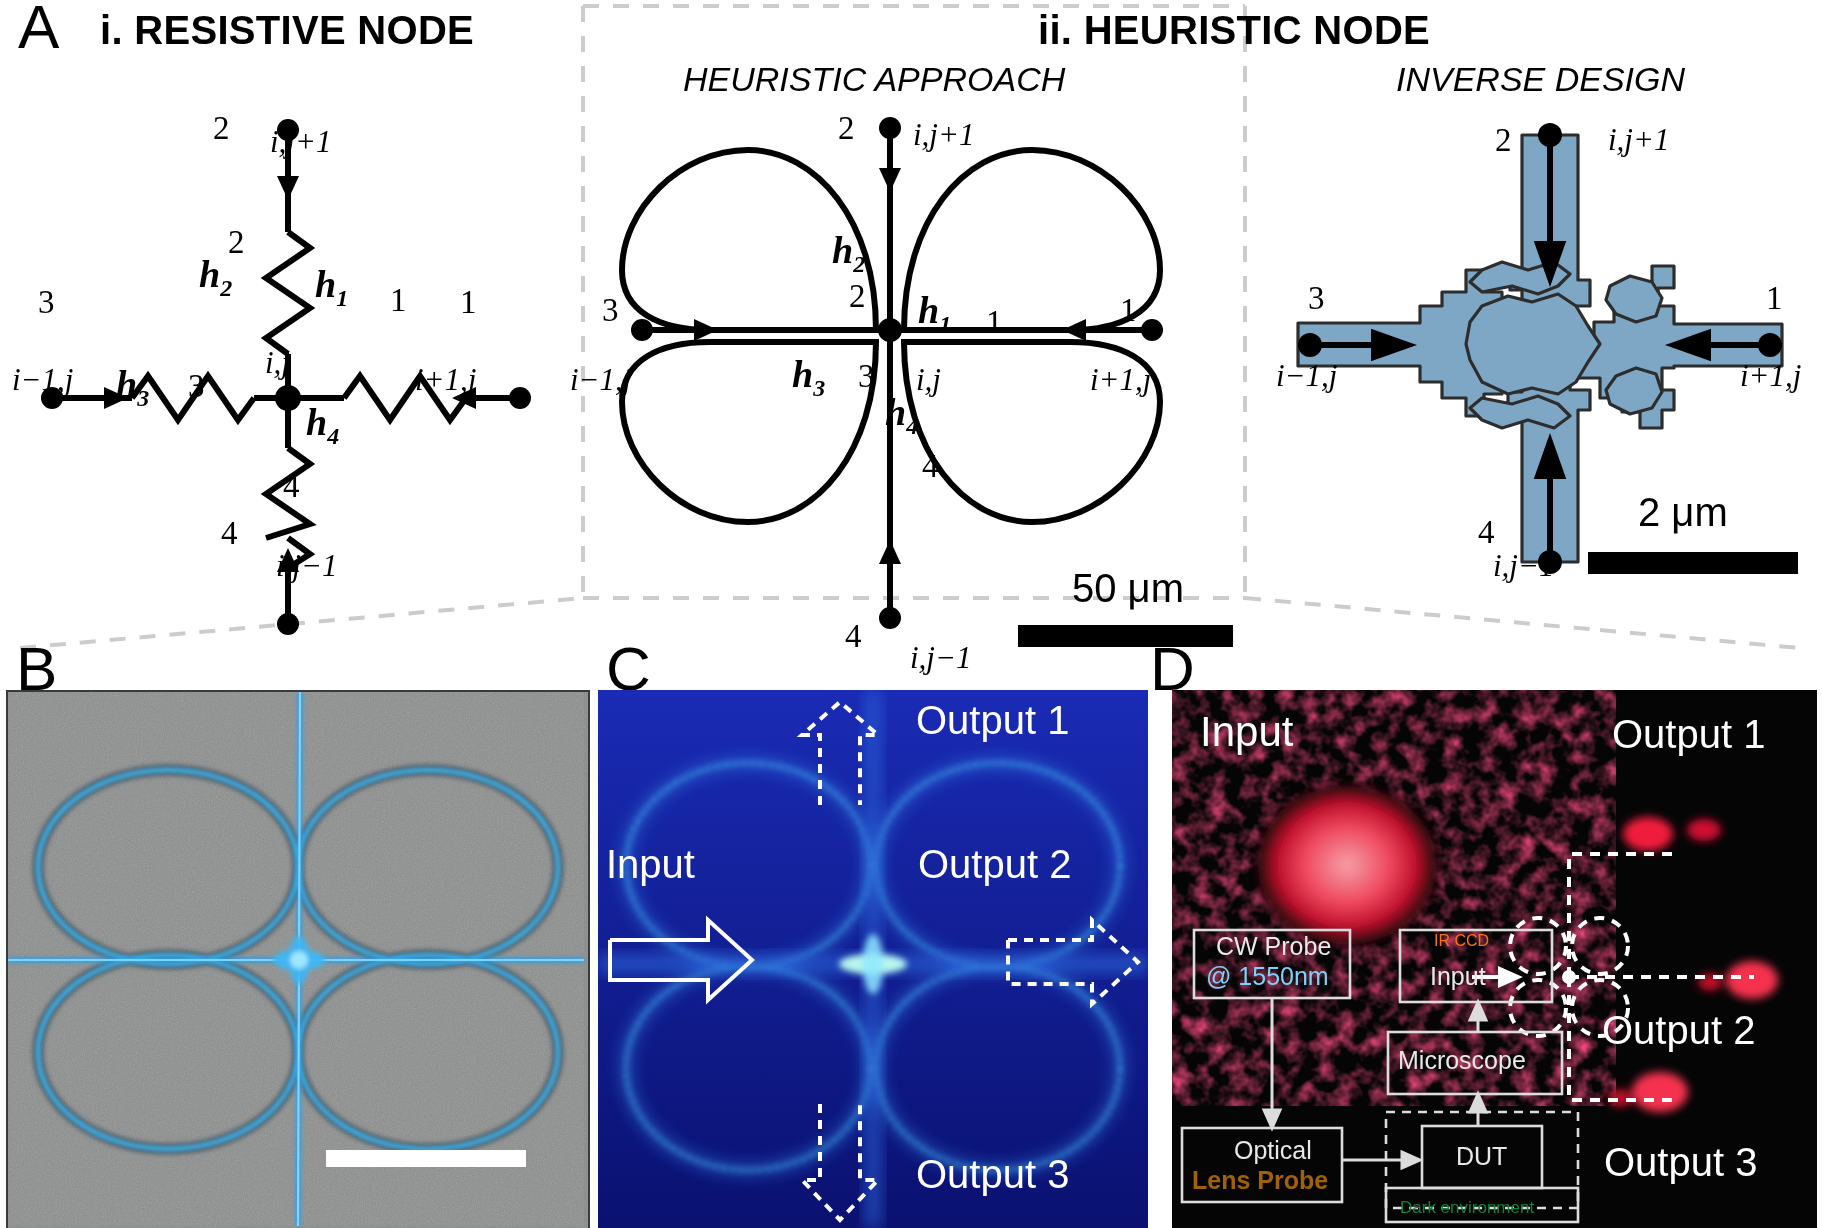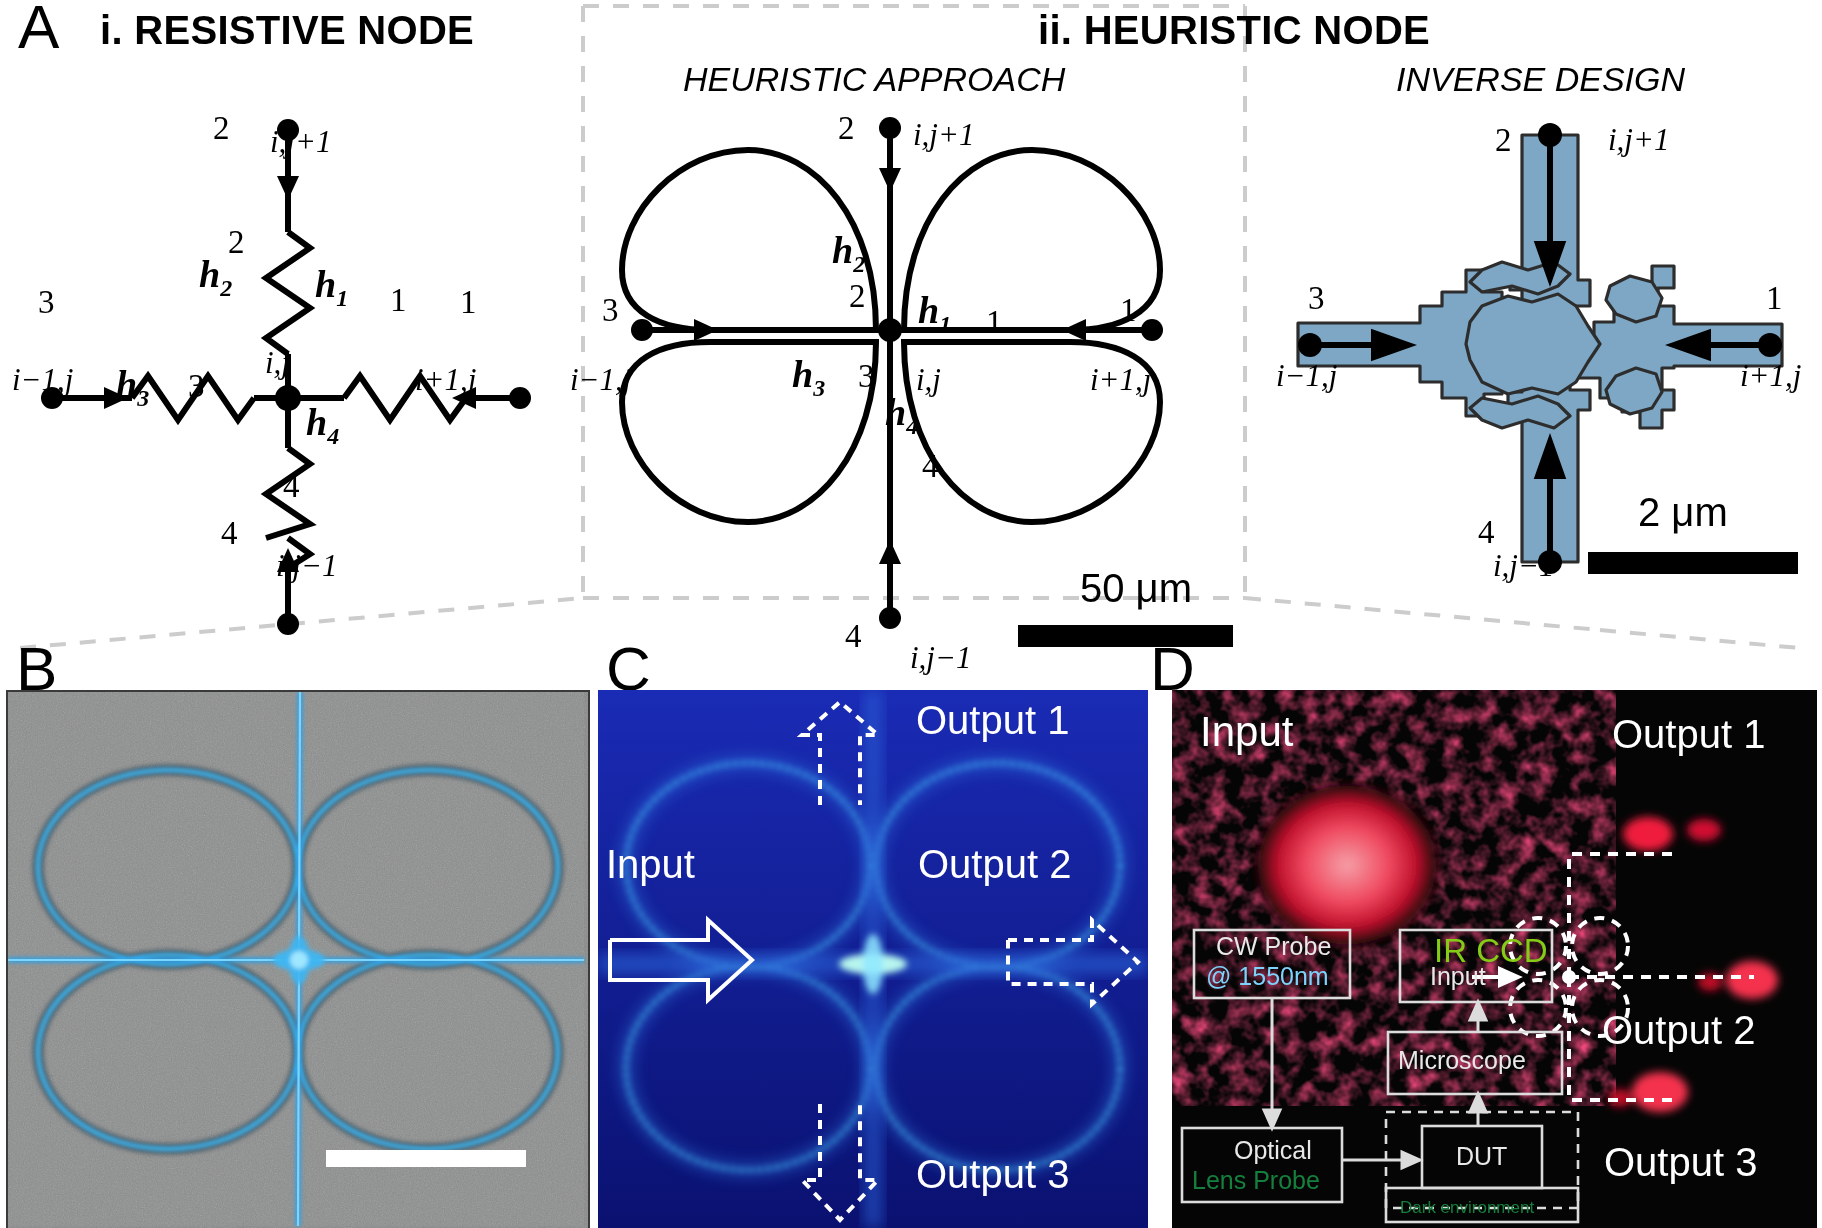--- a/index.html
+++ b/index.html
@@ -163,21 +163,21 @@
 </div>
 <div class="abs num" style="left:858px;top:358px;">3</div>
 <div class="abs idx" style="left:916px;top:362px;">i,j</div>
 <div class="abs hlab" style="left:885px;top:390px;">
   <span>h</span><sub>4</sub>
 </div>
 <div class="abs num" style="left:922px;top:448px;">4</div>
 <div class="abs num" style="left:845px;top:618px;">4</div>
 <div class="abs idx" style="left:910px;top:640px;">i,j−1</div>
 
-<div class="abs scale-txt" style="left:1072px;top:566px;margin-left:8px;">50 μm</div>
+<div class="abs scale-txt" style="left:1072px;top:566px;">50 μm</div>
 <div class="abs scalebar" style="left:1018px;top:625px;width:215px;height:22px;"></div>
 
 <svg class="abs" style="left:1270px;top:110px;width:540px;height:530px;">
   <defs>
     <clipPath id="idclip">
         <rect x="0" y="0" width="540" height="530"></rect>
       </clipPath>
   </defs>
   <g clip-path="url(#idclip)" fill="#7da7c4" stroke="#2d2d2d" stroke-width="3.2" stroke-linejoin="round">
 
@@ -464,19 +464,19 @@
       <line x1="306" y1="206" x2="306" y2="186"></line>
       <polygon points="306,174 298,192 314,192"></polygon>
 
       <line x1="306" y1="112" x2="306" y2="96"></line>
       <polygon points="306,82 298,100 314,100"></polygon>
     </g>
   </svg>
   <div class="abs" style="left:44px;top:242px;color:#e8e8e8;font-size:25px;">CW Probe</div>
   <div class="abs" style="left:34px;top:272px;color:#7dd3fc;font-size:25px;">@ 1550nm</div>
   <div class="abs" style="left:38px;top:446px;color:#e8e8e8;font-size:25px;margin-left:24px;">Optical</div>
-  <div class="abs" style="left:20px;top:476px;color:#15803d;font-size:25px;">Lens Probe</div>
-  <div class="abs" style="left:262px;top:242px;color:#84cc16;font-size:33px;">IR CCD</div>
+  <div class="abs" style="left:20px;top:476px;color:#a16207;font-size:25px;font-weight:bold;">Lens Probe</div>
+  <div class="abs" style="left:262px;top:242px;color:#f97316;font-size:16px;">IR CCD</div>
   <div class="abs" style="left:258px;top:272px;color:#e8e8e8;font-size:25px;">Input</div>
   <div class="abs" style="left:226px;top:356px;color:#e8e8e8;font-size:25px;">Microscope</div>
   <div class="abs" style="left:284px;top:452px;color:#e8e8e8;font-size:25px;">DUT</div>
   <div class="abs" style="left:228px;top:508px;color:#15803d;font-size:17px;">Dark environment</div>
 </div>
 
 </body></html>

